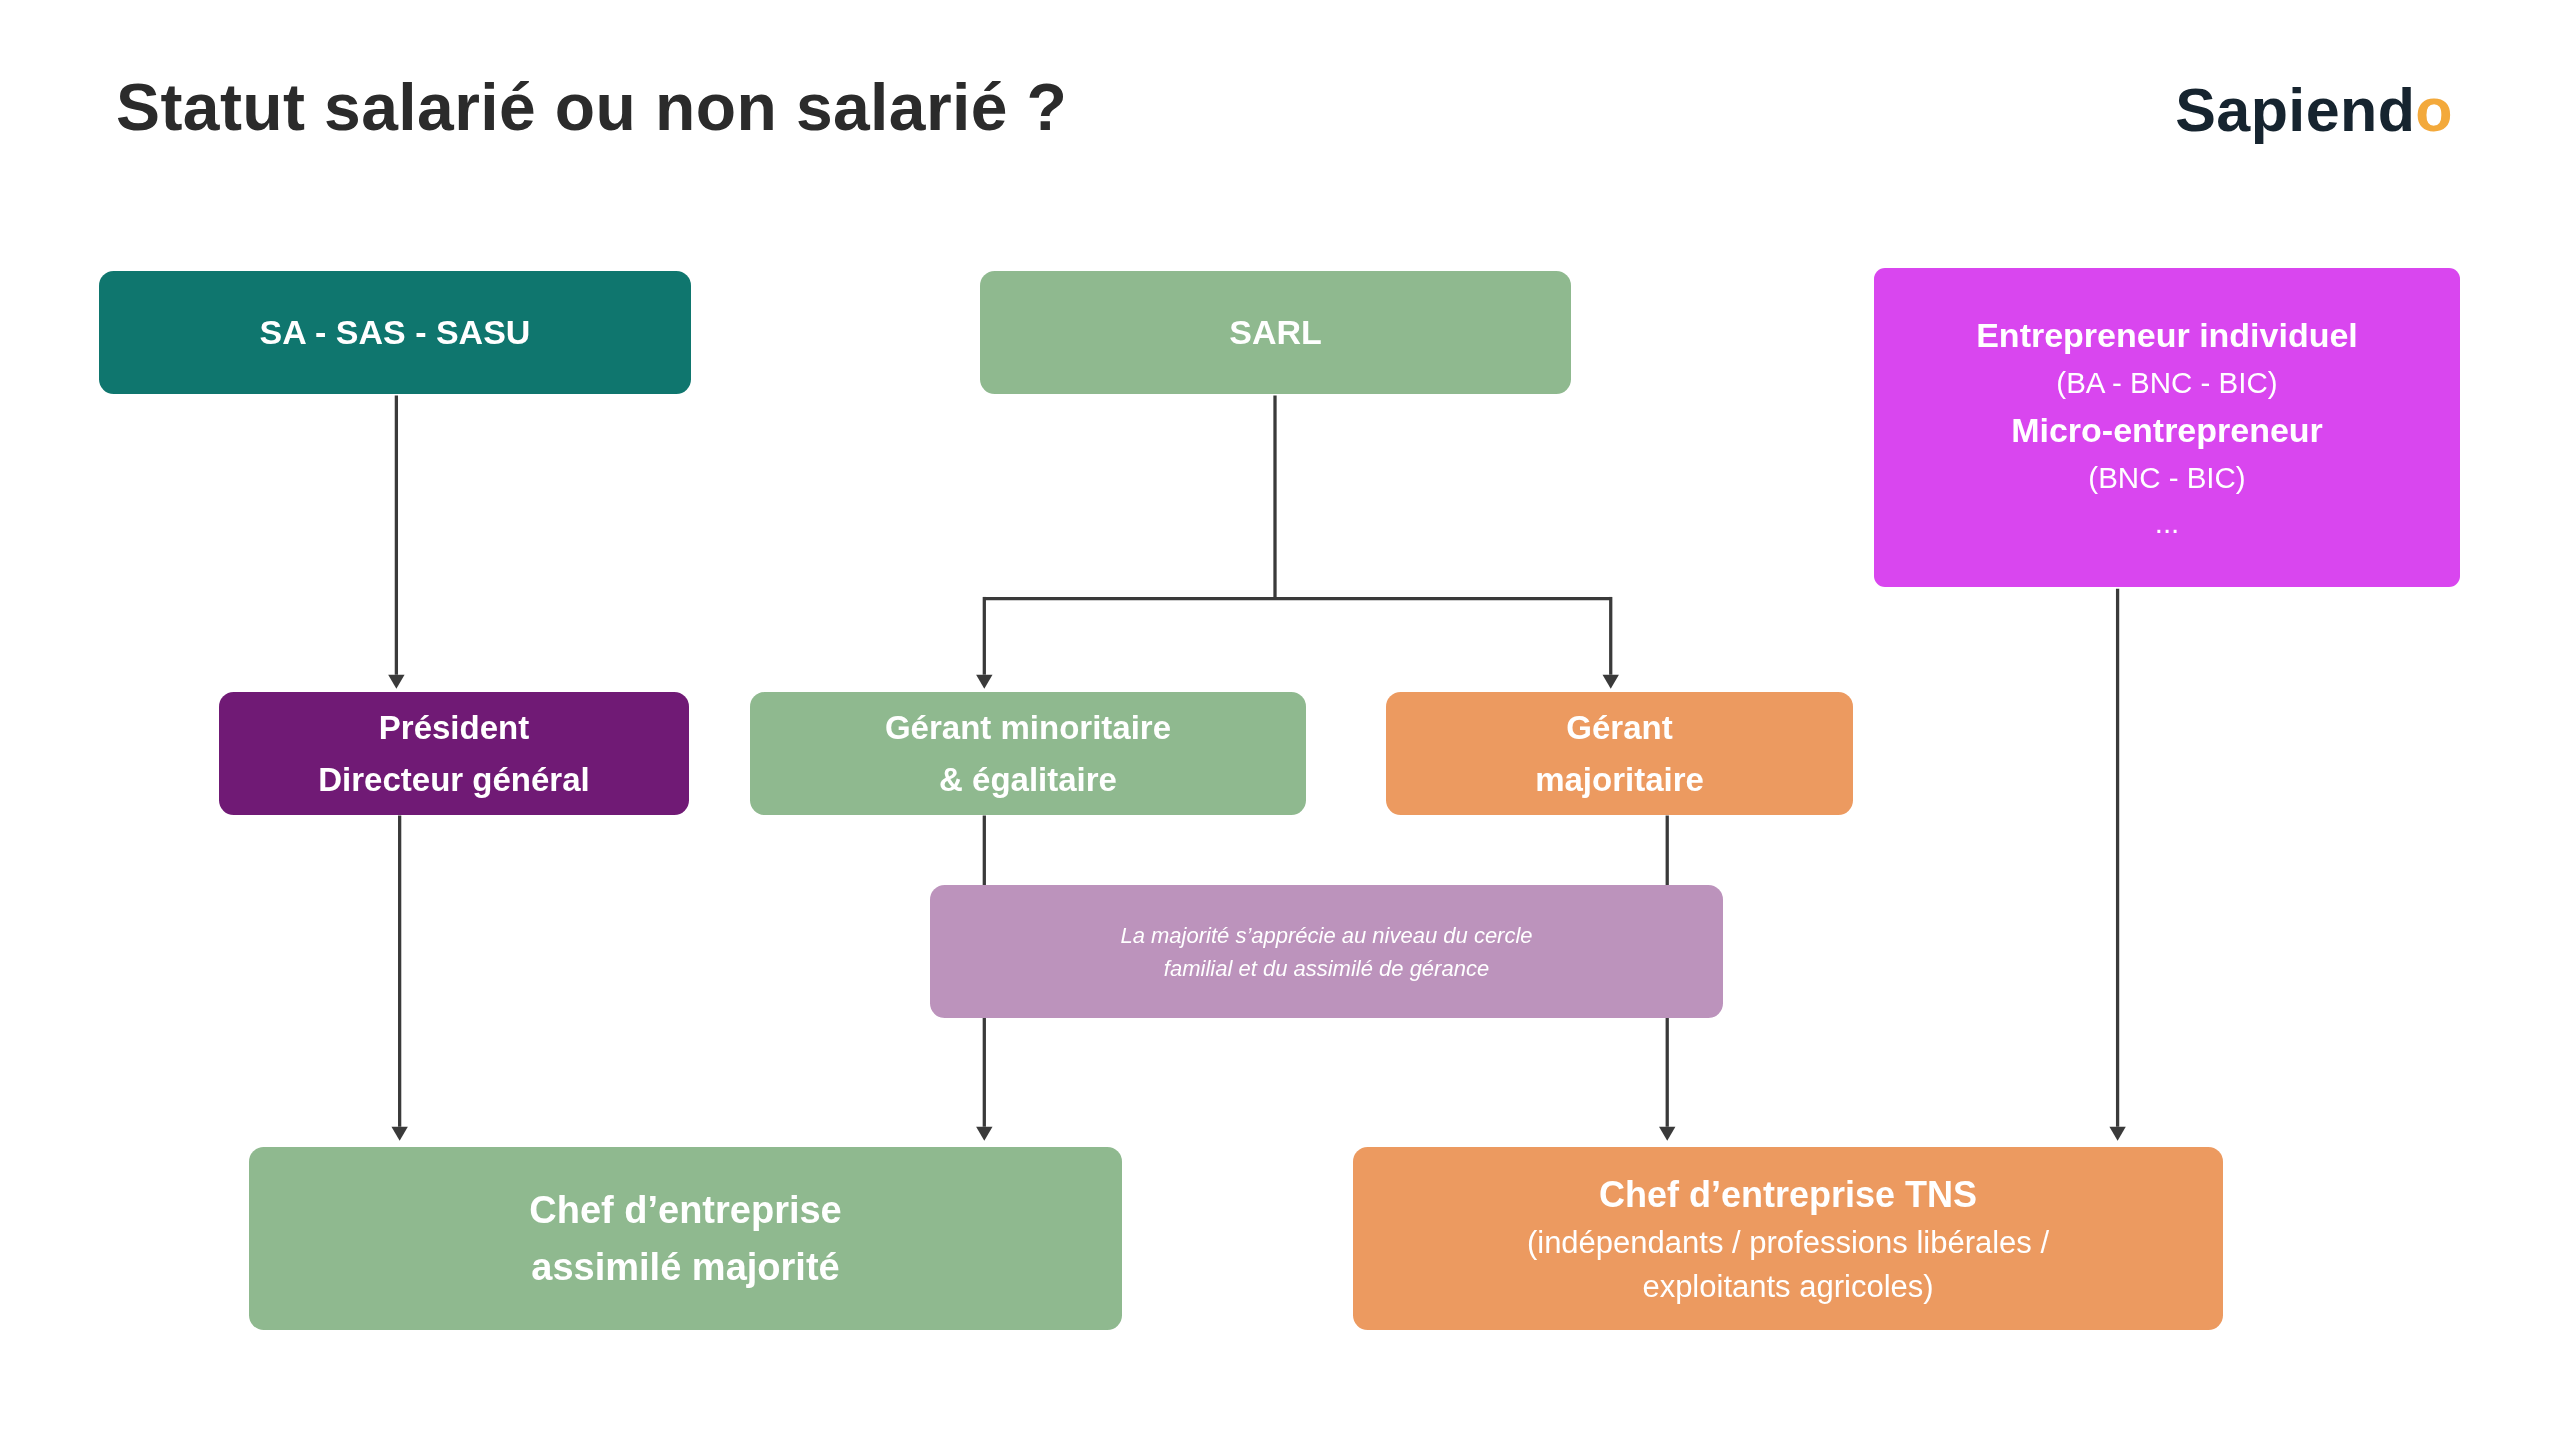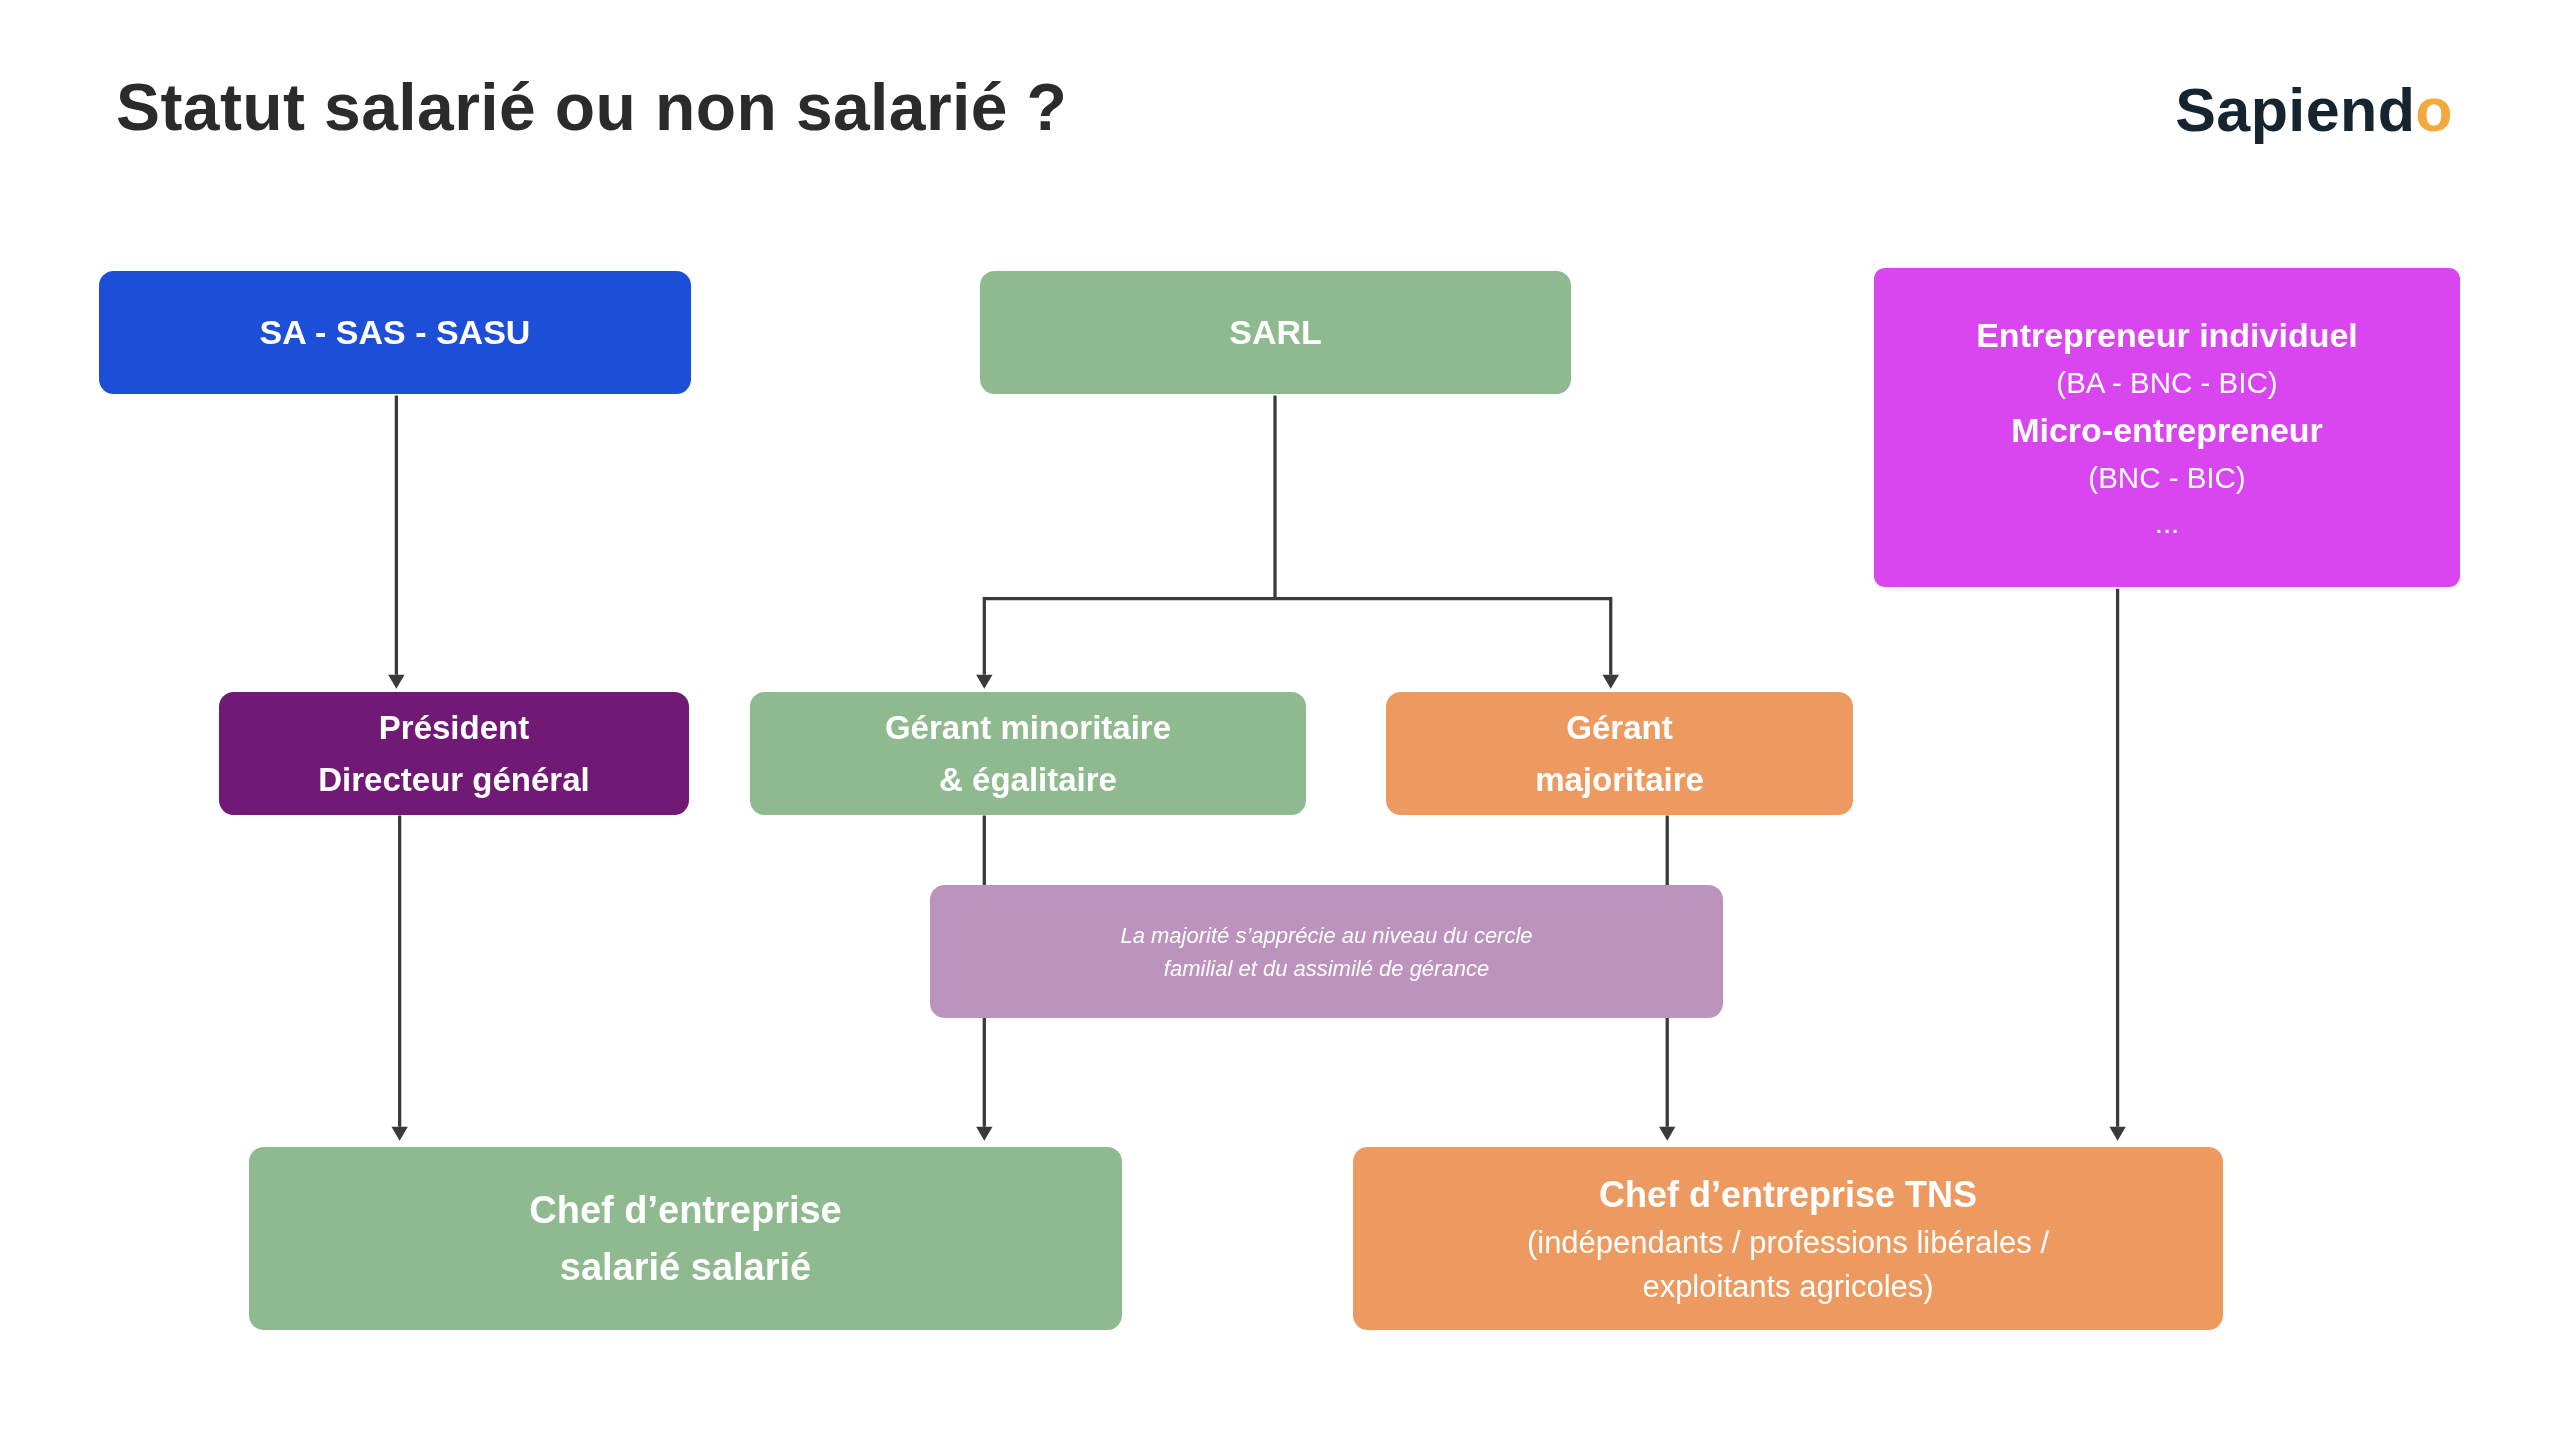--- a/index.html
+++ b/index.html
@@ -111,21 +111,21 @@
       <line x1="2036" y1="996" x2="2036" y2="1376" style="stroke: rgb(58, 58, 58);"></line>
       <polygon points="2026,1376 2046,1376 2036,1393" style="fill: rgb(58, 58, 58);"></polygon>
     </g>
 
     <g>
       <line x1="2586" y1="719" x2="2586" y2="1376" style="stroke: rgb(58, 58, 58);"></line>
       <polygon points="2576,1376 2596,1376 2586,1393" style="fill: rgb(58, 58, 58);"></polygon>
     </g>
   </svg>
 
-  <div class="node box-sa" style="background-color: #1d4ed8;">
+  <div class="node box-sa" style="background-color: #0f766e;">
     <span class="t-bold-lg">SA - SAS - SASU</span>
   </div>
 
   <div class="node box-sarl" style="background-color: rgb(143, 185, 143);">
     <span class="t-bold-lg">SARL</span>
   </div>
 
   <div class="node box-entrepreneur" style="background-color: #d946ef; border-radius: 11px;">
     <span class="t-bold-lg">Entrepreneur individuel</span>
     <span class="t-reg-md">(BA - BNC - BIC)</span>
@@ -149,21 +149,21 @@
     <span class="t-bold-md">majoritaire</span>
   </div>
 
   <div class="node box-note" style="background-color: rgb(188, 147, 188);">
     <span class="t-italic">La majorité s’apprécie au niveau du cercle</span>
     <span class="t-italic">familial et du assimilé de gérance</span>
   </div>
 
   <div class="node box-chef-assimile" style="background-color: rgb(143, 185, 143);">
     <span class="t-bold-xl">Chef d’entreprise</span>
-    <span class="t-bold-xl">salarié salarié</span>
+    <span class="t-bold-xl">assimilé majorité</span>
   </div>
 
   <div class="node box-chef-tns" style="background-color: rgb(236, 154, 96);">
     <span class="t-bold-tns">Chef d’entreprise TNS</span>
     <span class="t-reg-tns">(indépendants / professions libérales /</span>
     <span class="t-reg-tns">exploitants agricoles)</span>
   </div>
 
 </div>
 

